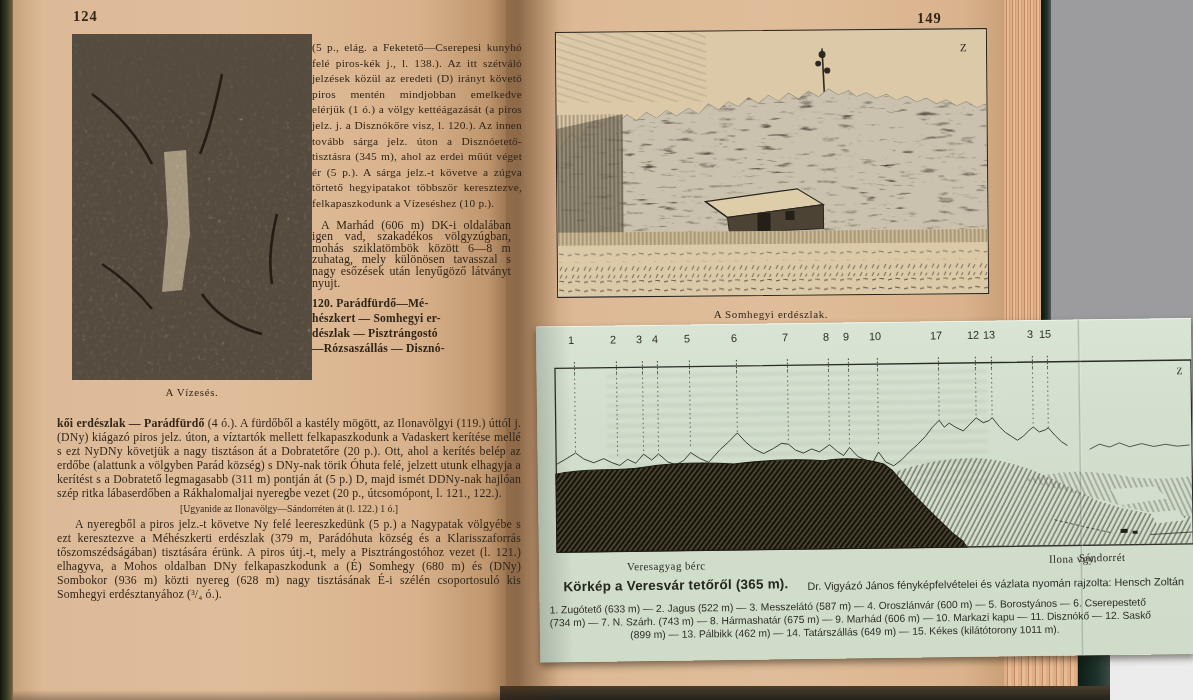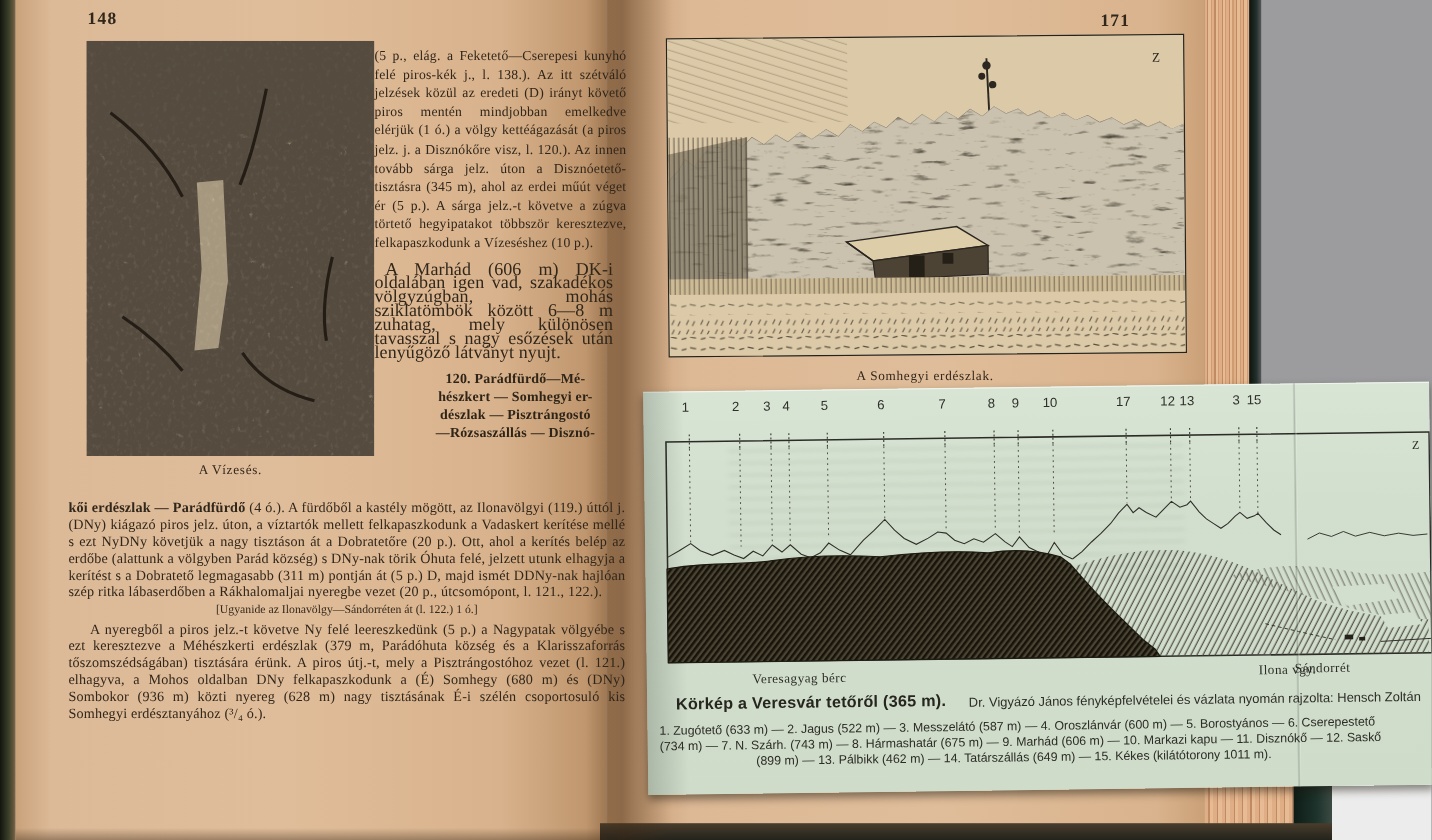--- a/index.html
+++ b/index.html
@@ -28,23 +28,23 @@
   .bottom-strip{left:500px;top:686px;width:610px;height:14px;
       background:linear-gradient(180deg,#4a3d2c,#23231d);}
   .bottom-shadow-left{left:13px;top:690px;width:493px;height:10px;
       background:linear-gradient(180deg,rgba(60,42,24,0),rgba(60,42,24,.4));}
 
   
   .pageno{font-size:14.5px;font-weight:600;letter-spacing:1px;color:#30261a;}
   .jtext{text-align:justify;color:#30261a;}
   .col{width:210px;}
   .col .p1{font-size:11.4px;line-height:15.6px;letter-spacing:.2px;margin:0 0 8px 0;}
-  .col .p2{font-size:15px;line-height:11.6px;letter-spacing:.1px;margin:0 11px 7px 0;text-indent:9px;}
+  .col .p2{font-size:12px;line-height:11.6px;letter-spacing:.1px;margin:0 11px 7px 0;text-indent:9px;}
   .col .head{font-size:11.6px;font-weight:bold;line-height:15px;white-space:pre-line;
-             text-align:center;letter-spacing:.2px;margin:0;padding-left:25px;}
+             letter-spacing:.2px;margin:0;}
   .caption{font-size:11px;letter-spacing:.6px;text-align:center;color:#33281b;}
   .fulltext{width:464px;}
   .fulltext .fp1{font-size:11.8px;line-height:14px;letter-spacing:.15px;margin:0 0 3px 0;}
   .fulltext .fp1 .lead{font-weight:bold;}
   .fulltext .note{font-size:9.8px;line-height:11px;text-align:center;margin:0 0 3px 0;color:#33281b;}
   .fulltext .fp2{font-size:11.8px;line-height:14px;letter-spacing:.15px;margin:0;text-indent:18px;}
 
   
   .illus{overflow:hidden;}
   .illus-forest{border:1.5px solid #25231d;transform:rotate(-.5deg);background:#d9c7a6;}
@@ -82,21 +82,21 @@
   <div class="abs page-left"></div>
   <div class="abs page-right"></div>
   <div class="abs fore-edge-top"></div>
   <div class="abs cover-right-top"></div>
   <div class="abs fore-edge-bottom"></div>
   <div class="abs cover-right-bottom"></div>
   <div class="abs bottom-strip"></div>
   <div class="abs bottom-shadow-left"></div>
   <div class="abs gutter-shadow"></div>
 
-  <div class="abs pageno" style="left:73px;top:8px;">148</div>
+  <div class="abs pageno" style="left:73px;top:8px;">124</div>
 
   <div class="abs illus" style="left:72px;top:34px;width:240px;height:346px;">
     <svg width="240" height="346" viewBox="0 0 240 346">
       <defs>
         <filter id="speckDark" x="-5%" y="-5%" width="110%" height="110%">
           <feTurbulence type="fractalNoise" baseFrequency="0.28 0.22" numOctaves="3" seed="7" result="t"></feTurbulence>
           <feColorMatrix in="t" type="matrix" values="0 0 0 0 0  0 0 0 0 0  0 0 0 0 0  1.6 1.6 1.6 0 -1.35"></feColorMatrix>
           <feComposite operator="in" in2="SourceGraphic"></feComposite>
           <feColorMatrix type="matrix" values="0 0 0 0 0.09  0 0 0 0 0.07  0 0 0 0 0.05  0 0 0 1 0"></feColorMatrix>
         </filter>
@@ -138,21 +138,21 @@
 dészlak — Pisztrángostó
 —Rózsaszállás — Disznó-</p>
   </div>
 
   <div class="abs fulltext" style="left:57px;top:416px;">
     <p class="fp1 jtext"><span class="lead">kői erdészlak — Parádfürdő</span><span> (4 ó.). A fürdőből a kastély mögött, az Ilonavölgyi (119.) úttól j. (DNy) kiágazó piros jelz. úton, a víztartók mellett felkapaszkodunk a Vadaskert kerítése mellé s ezt NyDNy követjük a nagy tisztáson át a Dobratetőre (20 p.). Ott, ahol a kerítés belép az erdőbe (alattunk a völgyben Parád község) s DNy-nak törik Óhuta felé, jelzett utunk elhagyja a kerítést s a Dobratető legmagasabb (311 m) pontján át (5 p.) D, majd ismét DDNy-nak hajlóan szép ritka lábaserdőben a Rákhalomaljai nyeregbe vezet (20 p., útcsomópont, l. 121., 122.).</span></p>
     <p class="note">[Ugyanide az Ilonavölgy—Sándorréten át (l. 122.) 1 ó.]</p>
     <p class="fp2 jtext">A nyeregből a piros jelz.-t követve Ny felé leereszkedünk (5 p.) a Nagypatak völgyébe s ezt keresztezve a Méhészkerti erdészlak (379 m, Parádóhuta község és a Klarisszaforrás tőszomszédságában) tisztására érünk. A piros útj.-t, mely a Pisztrángostóhoz vezet (l. 121.) elhagyva, a Mohos oldalban DNy felkapaszkodunk a (É) Somhegy (680 m) és (DNy) Sombokor (936 m) közti nyereg (628 m) nagy tisztásának É-i szélén csoportosuló kis Somhegyi erdésztanyához (³/₄ ó.).</p>
   </div>
 
-  <div class="abs pageno" style="left:917px;top:10px;">171</div>
+  <div class="abs pageno" style="left:917px;top:10px;">149</div>
 
   <div class="abs illus illus-forest" style="left:556px;top:30px;width:430px;height:264px;">
     <svg width="430" height="264" viewBox="0 0 430 264">
       <defs>
         <filter id="forestHoles" x="-5%" y="-5%" width="110%" height="110%">
           <feTurbulence type="fractalNoise" baseFrequency="0.05 0.30" numOctaves="4" seed="5" result="t"></feTurbulence>
           <feColorMatrix in="t" type="matrix" values="0 0 0 0 0  0 0 0 0 0  0 0 0 0 0  1.7 1.7 1.7 0 -1.25"></feColorMatrix>
           <feComposite operator="in" in2="SourceGraphic"></feComposite>
           <feColorMatrix type="matrix" values="0 0 0 0 0.78  0 0 0 0 0.71  0 0 0 0 0.56  0 0 0 0.85 0"></feColorMatrix>
         </filter>

